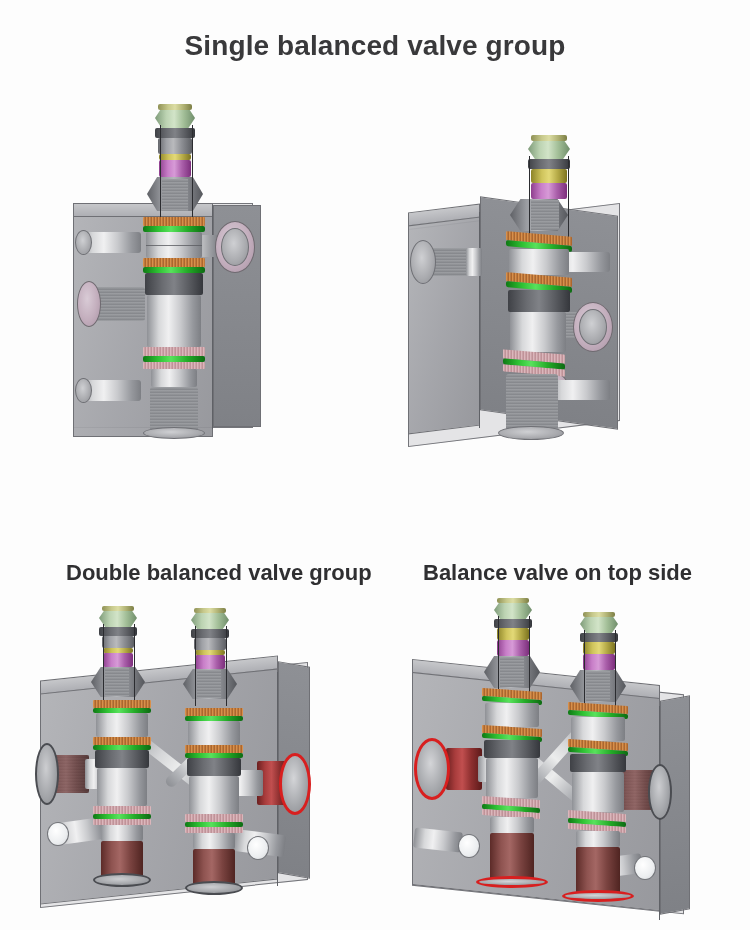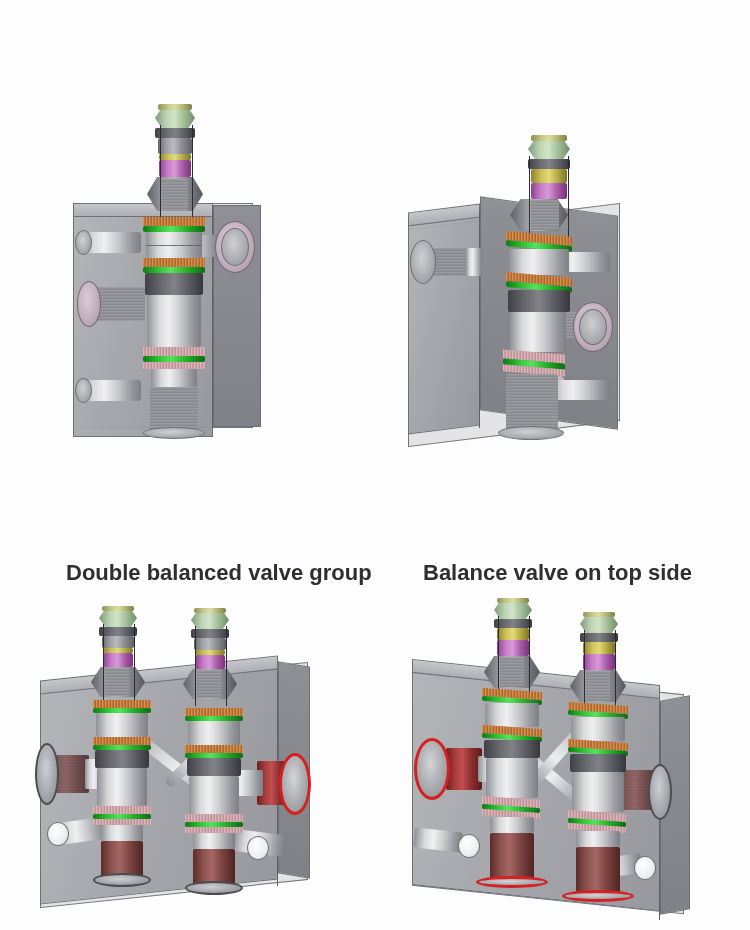--- a/index.html
+++ b/index.html
@@ -117,20 +117,21 @@
   .hex-green{background:linear-gradient(90deg,#7e9b79 0%,#bcd3b2 28%,#d2e4c8 48%,#a2be97 72%,#6f8d6a 100%);}
 
   .diag{position:absolute;border-radius:6px;
     background:linear-gradient(90deg,#9a9ca1 0%,#d6d7d9 35%,#eceded 55%,#b3b5b9 80%,#8d8f94 100%);}
 </style>
 </head>
 <body>
 
 <div class="page">
 
+  <div class="main-title">Single balanced valve group</div>
 
   <div class="fig fig-tl">
     <div class="stage">
 
       <div class="blk-ghost" style="left:18px;top:108px;width:180px;height:225px;"></div>
       <div class="blk-face blk-front" style="left:18px;top:120px;width:140px;height:222px;"></div>
       <div class="blk-face blk-side" style="left:158px;top:110px;width:48px;height:222px;"></div>
       <div class="blk-face blk-top" style="left:18px;top:108px;width:140px;height:14px;"></div>
       <div class="edge" style="left:157px;top:110px;width:1px;height:224px;"></div>
 

